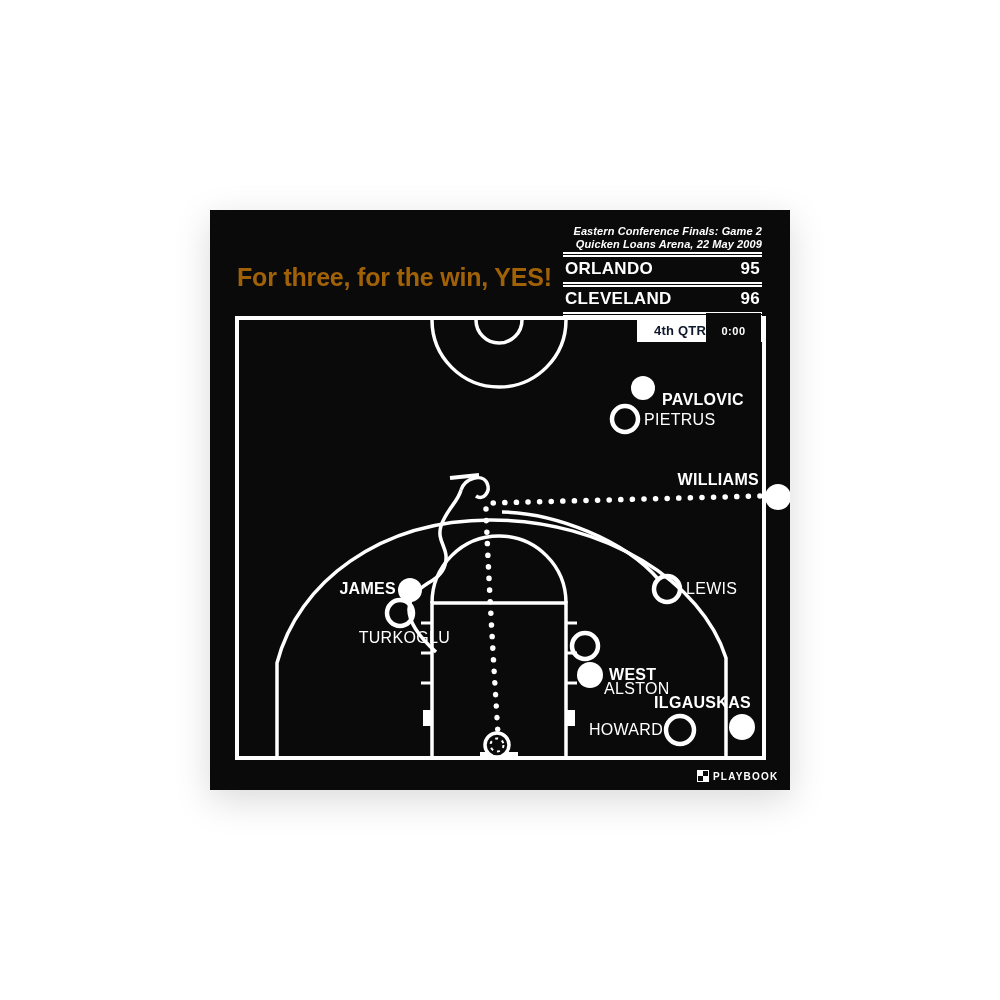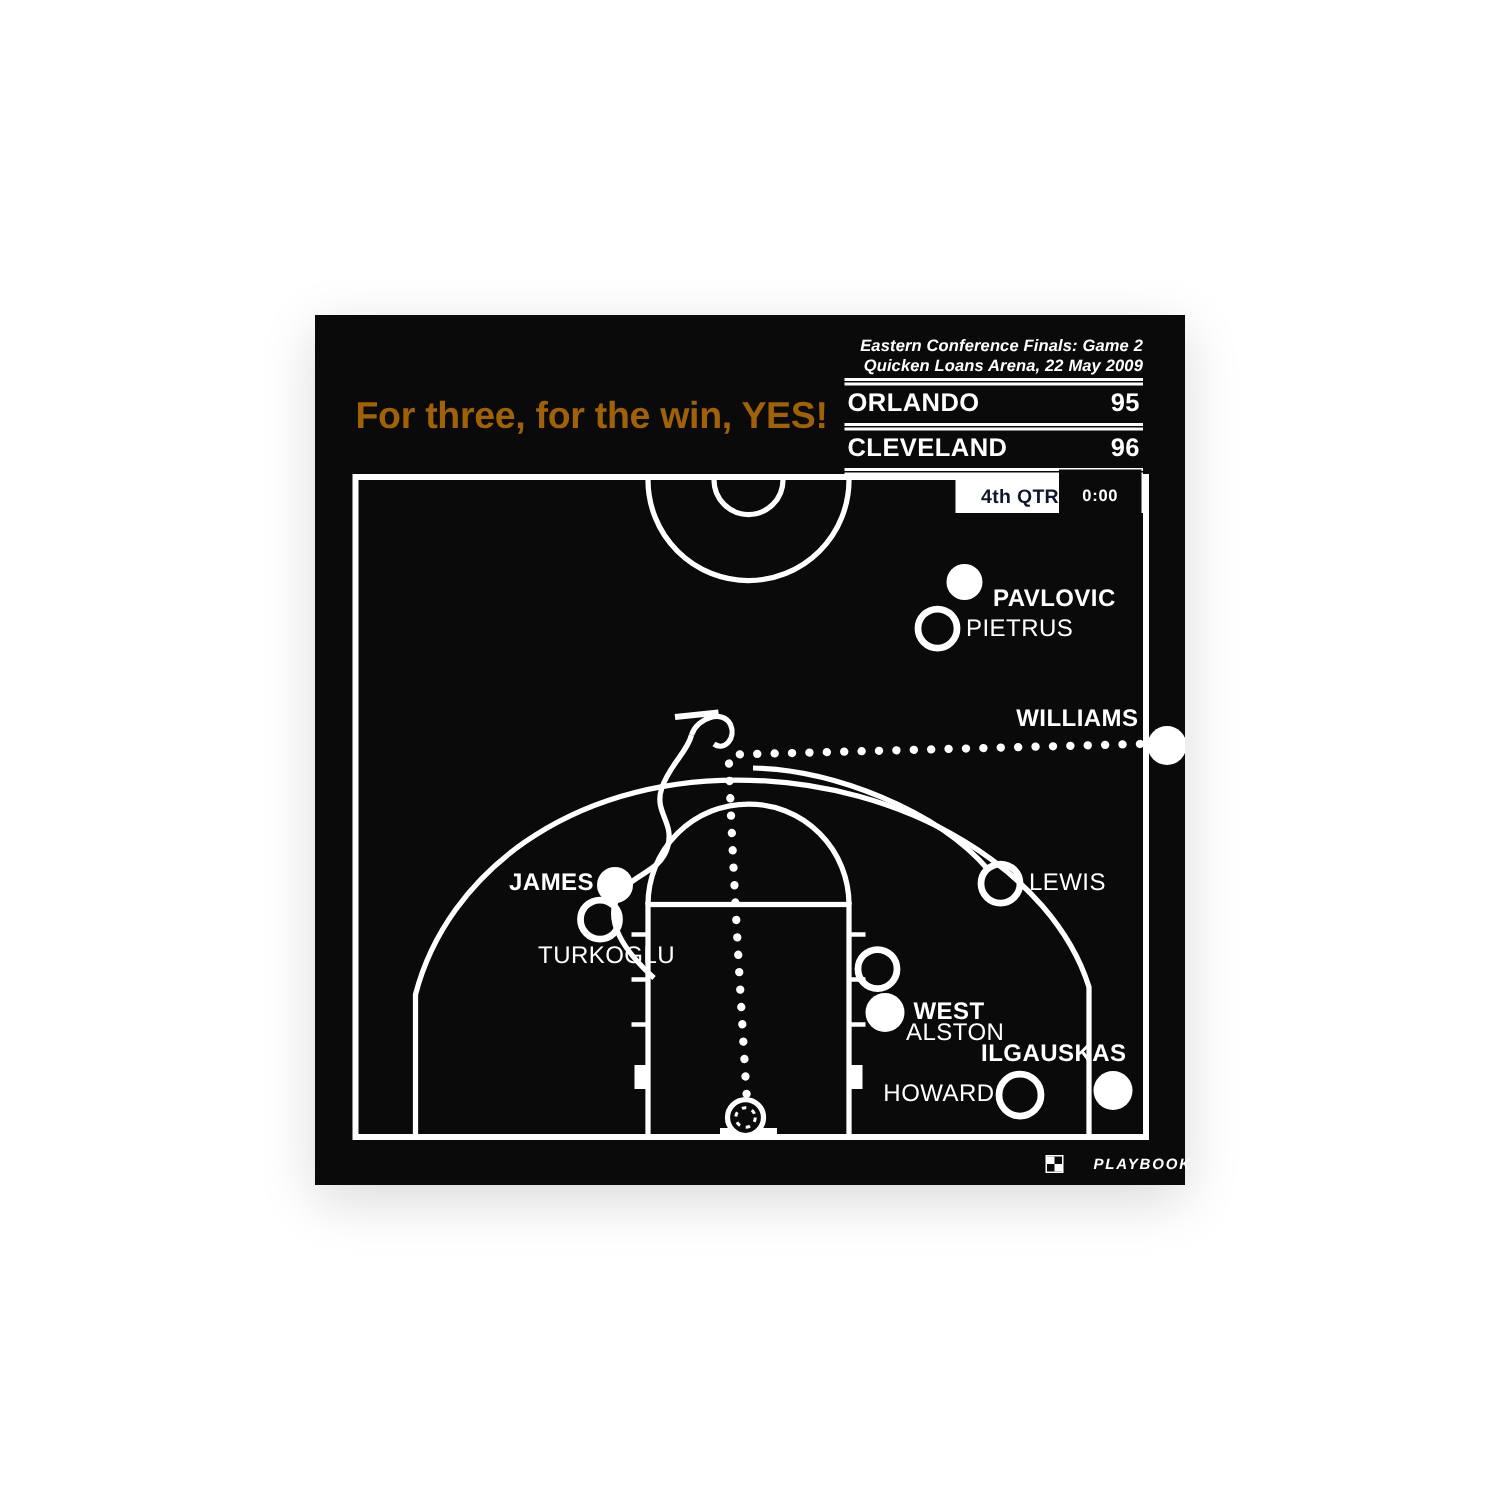--- a/index.html
+++ b/index.html
@@ -59,21 +59,21 @@
     position:absolute;color:#fff;font-size:16px;line-height:16px;
     white-space:nowrap;transform:translate(0,-50%);letter-spacing:.3px;
   }
   .player-label.anchor-end{transform:translate(-100%,-50%);}
   .lb-bold{font-weight:bold;}
   .lb-reg{font-weight:normal;}
 
   
   .brand{
     position:absolute;left:487px;top:559px;height:14px;
-    display:flex;align-items:center;gap:20px;color:#fff;font-style:italic;
+    display:flex;align-items:center;gap:4px;color:#fff;
   }
   .brand-icon{
     width:10px;height:10px;border:1.5px solid #fff;position:relative;
     background:
       linear-gradient(#fff,#fff) 0 0/5px 5px no-repeat,
       linear-gradient(#fff,#fff) 100% 100%/5px 5px no-repeat;
   }
   .brand-text{font-size:10px;font-weight:bold;letter-spacing:1.2px;}
 
   

